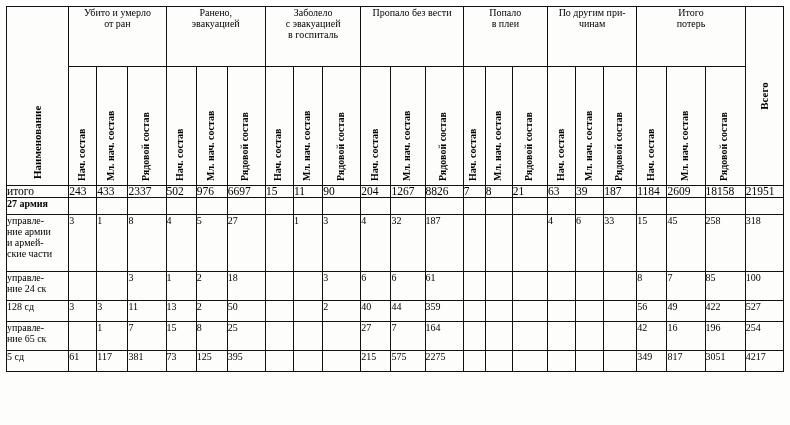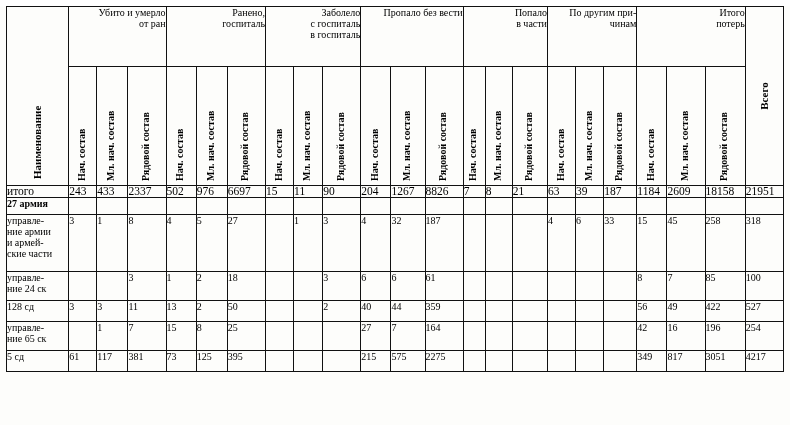--- a/index.html
+++ b/index.html
@@ -31,21 +31,21 @@
     border: 1px solid #111;
     padding: 0;
     font-weight: normal;
     vertical-align: top;
     font-size: 10px;
     line-height: 11px;
     overflow: hidden;
   }
   
   td.gh {
-    text-align: right;
+    text-align: center;
     vertical-align: middle;
     font-weight: bold;
     font-size: 10.5px;
     line-height: 12px;
     padding: 2px 1px;
   }
   
   td.vh {
     height: 118px;
     position: relative;
@@ -148,33 +148,33 @@
         <tr>
           <td class="vh-name" rowspan="2">
             <div class="rot">Наименование</div>
           </td>
           <td class="gh" colspan="3">
             <div>Убито и умерло</div>
             <div>от ран</div>
           </td>
           <td class="gh" colspan="3">
             <div>Ранено,</div>
-            <div>госпиталь</div>
+            <div>эвакуацией</div>
           </td>
           <td class="gh" colspan="3">
             <div>Заболело</div>
-            <div>с госпиталь</div>
+            <div>с эвакуацией</div>
             <div>в госпиталь</div>
           </td>
           <td class="gh" colspan="3">
             <div>Пропало без вести</div>
           </td>
           <td class="gh" colspan="3">
             <div>Попало</div>
-            <div>в части</div>
+            <div>в плеи</div>
           </td>
           <td class="gh" colspan="3">
             <div>По другим при-</div>
             <div>чинам</div>
           </td>
           <td class="gh" colspan="3">
             <div>Итого</div>
             <div>потерь</div>
           </td>
           <td class="vh-total" rowspan="2">

